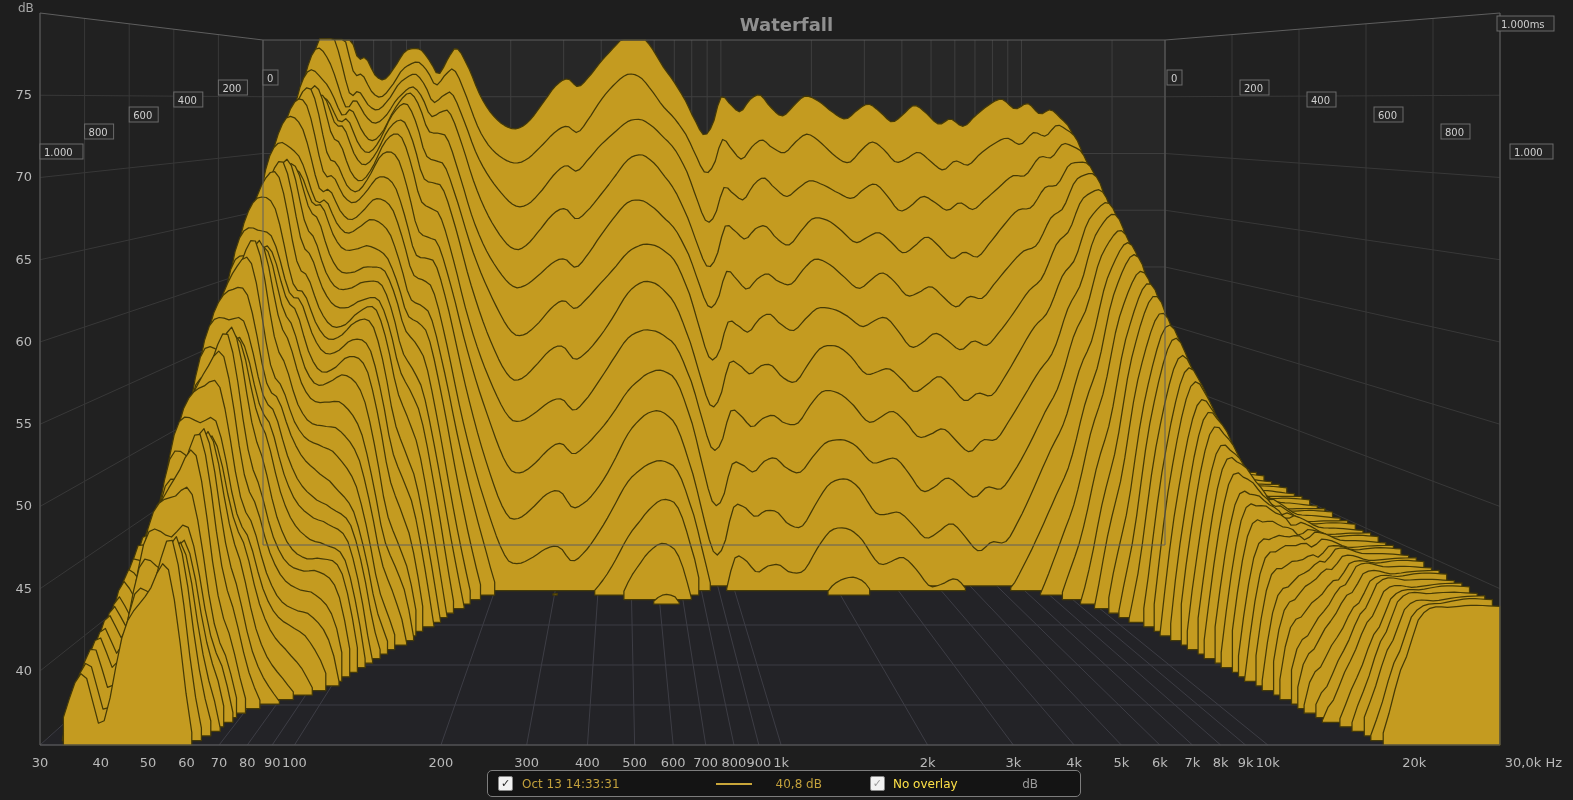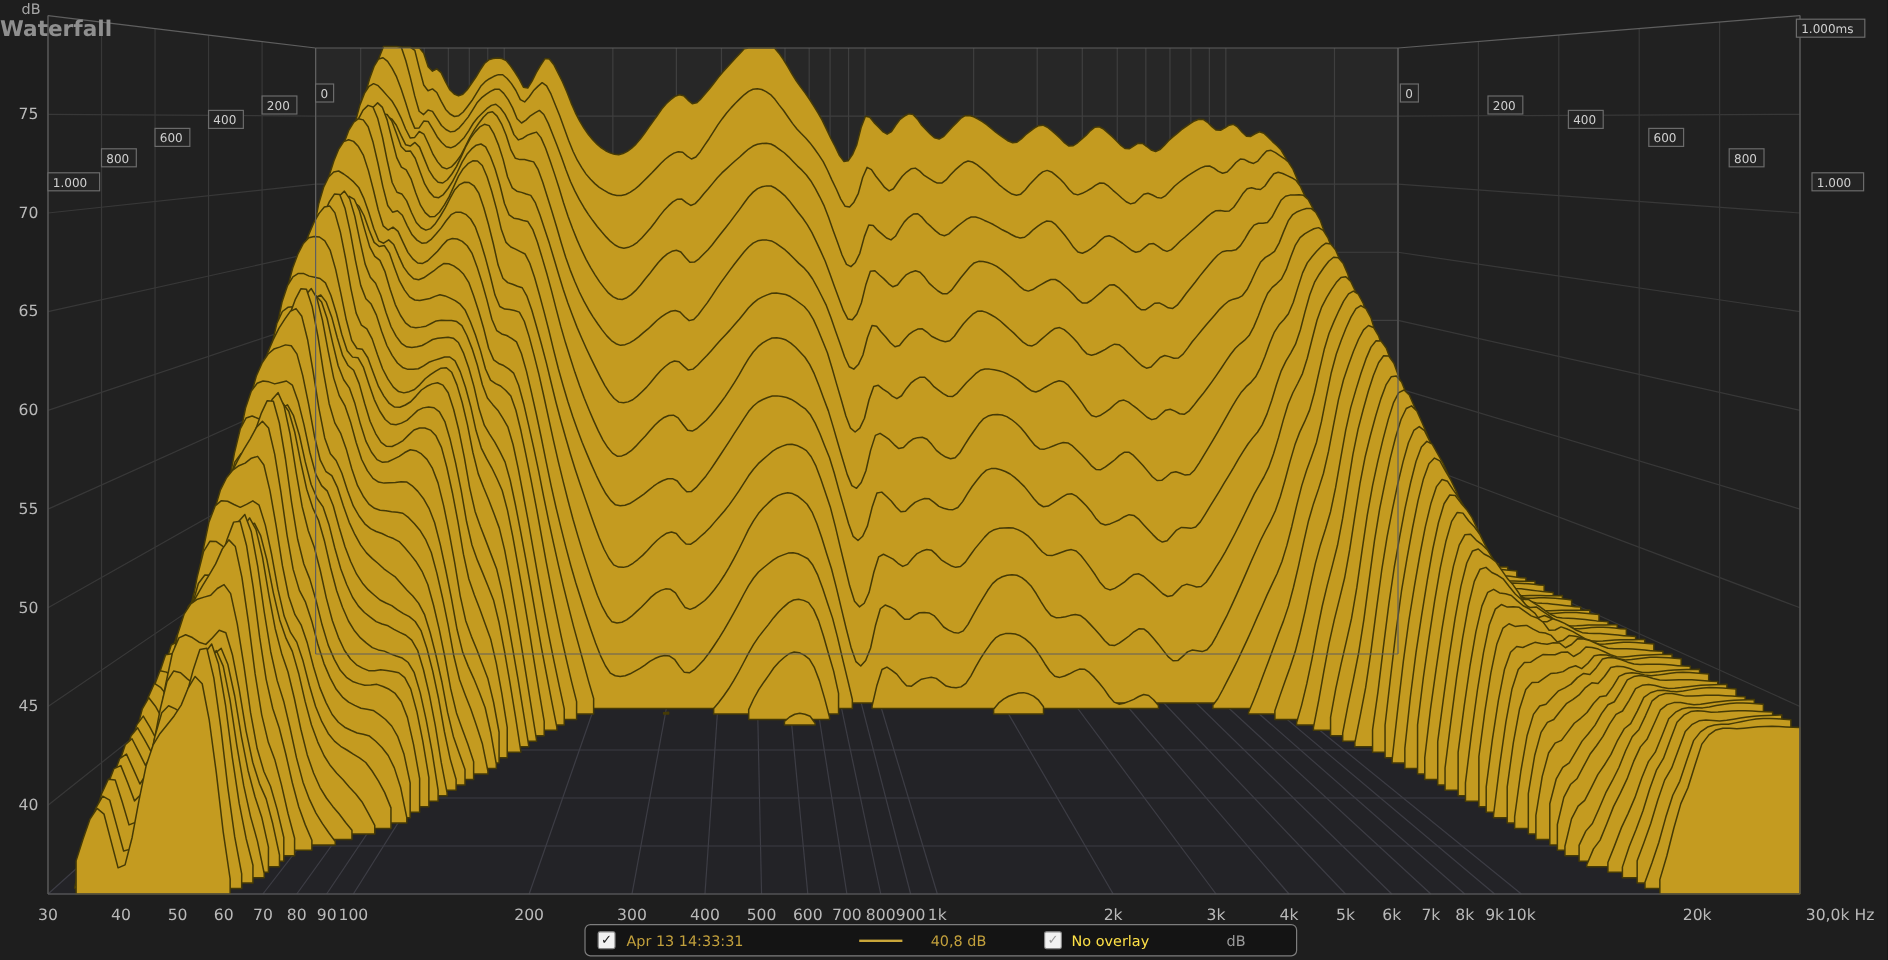--- a/index.html
+++ b/index.html
@@ -1,20 +1,20 @@
 <!DOCTYPE html>
 <html><head>
 <meta charset="utf-8">
 <style>
   html,body{margin:0;padding:0;background:#181818;}
   #app{position:relative;width:1573px;height:800px;background:#1e1e1e;overflow:hidden;
        font-family:"DejaVu Sans","Liberation Sans",sans-serif;}
   #plot-svg{position:absolute;left:0;top:0;}
   .hud{position:absolute;color:#b9b9b9;}
-  #page-title{left:0;right:0;top:14px;font-size:18px;font-weight:bold;color:#8f8f8f;}
+  #page-title{left:0;right:0;top:14px;text-align:center;font-size:18px;font-weight:bold;color:#8f8f8f;}
   #unit-top-left{left:18px;top:1px;font-size:12px;color:#a6a6a6;}
   #legend-bar{position:absolute;left:487px;top:770px;width:592px;height:25px;
       background:#141414;border:1px solid #7d7d7d;border-radius:5px;
       display:flex;align-items:center;font-size:12px;}
   .chk{width:13px;height:13px;background:#f2f2f2;border:1px solid #888;border-radius:2px;
       display:inline-flex;align-items:center;justify-content:center;
       font-size:11px;line-height:11px;flex:0 0 auto;cursor:pointer;}
   .chk.dark{color:#222;} .chk.gray{color:#9a9a9a;}
   .gold{color:#c2a03c;} .lgray{color:#fde047;} .dgray{color:#9a9a9a;}
   .legend-line{display:inline-block;width:36px;height:0;border-top:2px solid #c9a63a;}
@@ -257,21 +257,21 @@
         <text x="1501" y="27.5" fill="#cfcfcf" font-size="10" text-anchor="start" font-family="&quot;DejaVu Sans&quot;,&quot;Liberation Sans&quot;,sans-serif">1.000ms</text>
       </g>
     </svg>
   <div class="hud" id="unit-top-left">dB</div>
   <div class="hud" id="page-title">Waterfall</div>
 
   <div id="legend-bar">
     <span class="sp" style="width:10px"></span>
     <span class="chk dark">✓</span>
     <span class="sp" style="width:9px"></span>
-    <span class="gold">Apr 13 14:33:31</span>
+    <span class="gold">Oct 13 14:33:31</span>
     <span class="sp" style="width:96px"></span>
     <span class="legend-line"></span>
     <span class="sp" style="width:24px"></span>
     <span class="gold">40,8 dB</span>
     <span class="sp" style="width:48px"></span>
     <span class="chk gray">✓</span>
     <span class="sp" style="width:8px"></span>
     <span class="lgray">No overlay</span>
     <span style="flex:1 1 auto"></span>
     <span class="dgray">dB</span>

